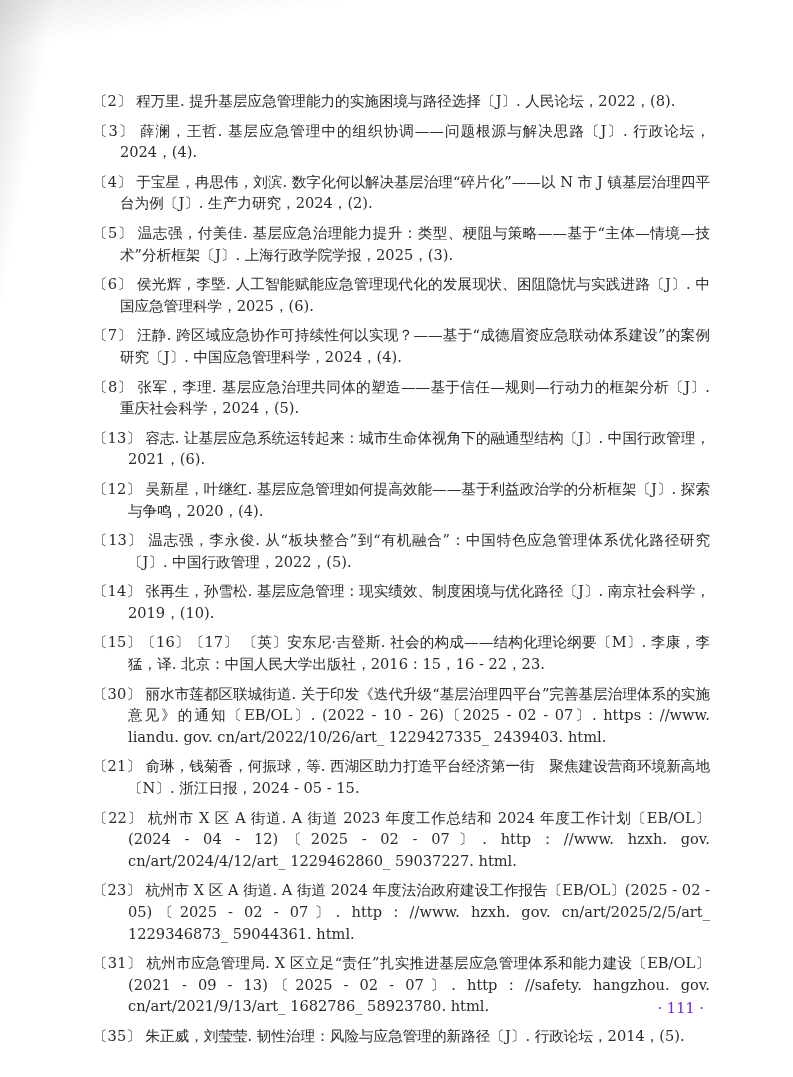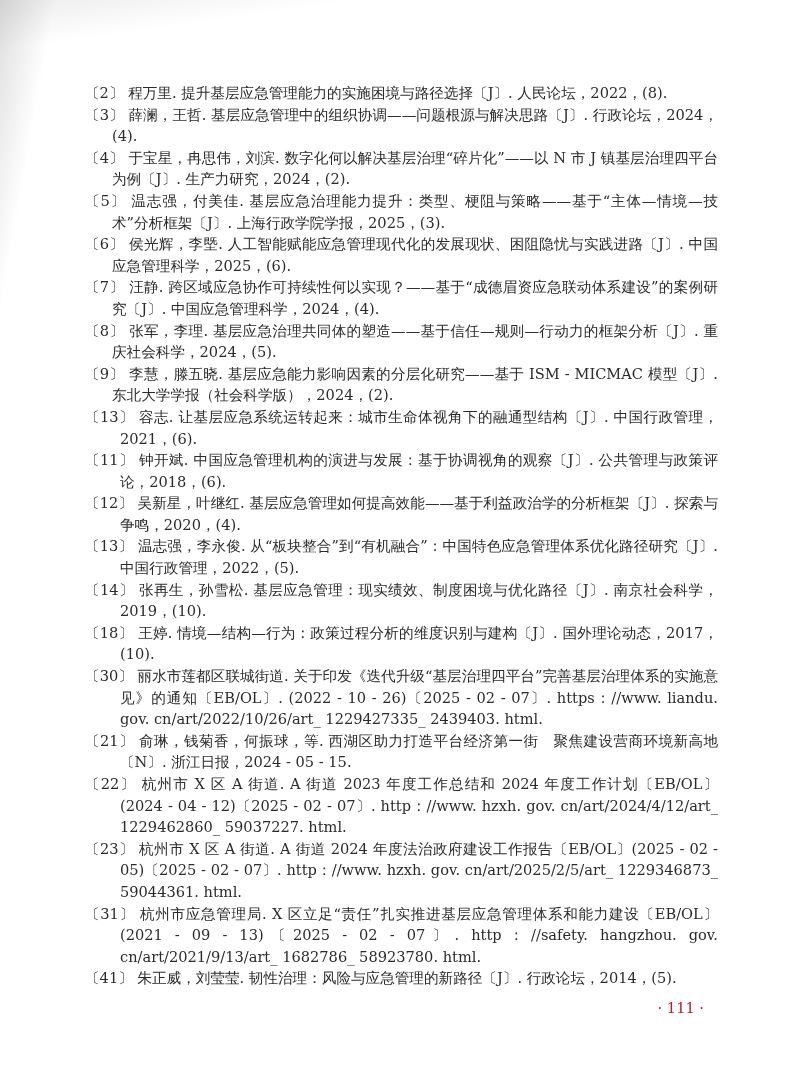--- a/index.html
+++ b/index.html
@@ -21,21 +21,21 @@
       linear-gradient(100deg, rgba(160,160,160,0.35) 0px, rgba(255,255,255,0) 55px),
       linear-gradient(172deg, rgba(170,170,170,0.22) 0px, rgba(255,255,255,0) 50px);
   }
   .refs {
     position: absolute;
     left: 85px;
     top: 82px;
     width: 633px;
   }
   .ref {
-    margin: 0;
+    margin: 8px;
     font-size: 14.6px;
     line-height: 21.6px;
     text-align: justify;
     padding-left: 27px;
     text-indent: -27px;
     word-break: break-word;
   }
   .ref.wide {
     padding-left: 35px;
     text-indent: -35px;
@@ -43,21 +43,21 @@
   .page-number {
     position: absolute;
     top: 997px;
     left: 85px;
     width: 633px;
     box-sizing: border-box;
     padding-right: 14px;
     text-align: right;
     font-size: 14.6px;
     line-height: 21.6px;
-    color: #b91c1c;
+    color: #6d28d9;
   }
 </style>
 </head>
 <body>
 
 <div class="scan-shade"></div>
 
 <main class="refs" id="refs">
   <p class="ref"><span class="ref-label">〔2〕</span> <span class="ref-text">程万里. 提升基层应急管理能力的实施困境与路径选择〔J〕. 人民论坛，2022，(8).</span></p>
 
@@ -66,44 +66,42 @@
   <p class="ref"><span class="ref-label">〔4〕</span> <span class="ref-text">于宝星，冉思伟，刘滨. 数字化何以解决基层治理“碎片化”——以 N 市 J 镇基层治理四平台为例〔J〕. 生产力研究，2024，(2).</span></p>
 
   <p class="ref"><span class="ref-label">〔5〕</span> <span class="ref-text">温志强，付美佳. 基层应急治理能力提升：类型、梗阻与策略——基于“主体—情境—技术”分析框架〔J〕. 上海行政学院学报，2025，(3).</span></p>
 
   <p class="ref"><span class="ref-label">〔6〕</span> <span class="ref-text">侯光辉，李塈. 人工智能赋能应急管理现代化的发展现状、困阻隐忧与实践进路〔J〕. 中国应急管理科学，2025，(6).</span></p>
 
   <p class="ref"><span class="ref-label">〔7〕</span> <span class="ref-text">汪静. 跨区域应急协作可持续性何以实现？——基于“成德眉资应急联动体系建设”的案例研究〔J〕. 中国应急管理科学，2024，(4).</span></p>
 
   <p class="ref"><span class="ref-label">〔8〕</span> <span class="ref-text">张军，李理. 基层应急治理共同体的塑造——基于信任—规则—行动力的框架分析〔J〕. 重庆社会科学，2024，(5).</span></p>
 
-  <p class="ref"><span class="ref-label">〔9〕</span> <span class="ref-text">李慧，滕五晓. 基层应急能力影响因素的分层化研究——基于 ISM - MICMAC 模型〔J〕. 东北大学学报（社会科学版），2024，(2).</span></p>
 
   <p class="ref wide"><span class="ref-label">〔13〕</span> <span class="ref-text">容志. 让基层应急系统运转起来：城市生命体视角下的融通型结构〔J〕. 中国行政管理，2021，(6).</span></p>
 
-  <p class="ref wide"><span class="ref-label">〔11〕</span> <span class="ref-text">钟开斌. 中国应急管理机构的演进与发展：基于协调视角的观察〔J〕. 公共管理与政策评论，2018，(6).</span></p>
 
   <p class="ref wide"><span class="ref-label">〔12〕</span> <span class="ref-text">吴新星，叶继红. 基层应急管理如何提高效能——基于利益政治学的分析框架〔J〕. 探索与争鸣，2020，(4).</span></p>
 
   <p class="ref wide"><span class="ref-label">〔13〕</span> <span class="ref-text">温志强，李永俊. 从“板块整合”到“有机融合”：中国特色应急管理体系优化路径研究〔J〕. 中国行政管理，2022，(5).</span></p>
 
   <p class="ref wide"><span class="ref-label">〔14〕</span> <span class="ref-text">张再生，孙雪松. 基层应急管理：现实绩效、制度困境与优化路径〔J〕. 南京社会科学，2019，(10).</span></p>
 
+  <p class="ref wide"><span class="ref-label">〔15〕〔16〕〔17〕</span> <span class="ref-text">〔英〕安东尼·吉登斯. 社会的构成——结构化理论纲要〔M〕. 李康，李猛，译. 北京：中国人民大学出版社，2016：15，16 - 22，23.</span></p>
 
-  <p class="ref wide"><span class="ref-label">〔18〕</span> <span class="ref-text">王婷. 情境—结构—行为：政策过程分析的维度识别与建构〔J〕. 国外理论动态，2017，(10).</span></p>
 
 
   <p class="ref wide"><span class="ref-label">〔30〕</span> <span class="ref-text">丽水市莲都区联城街道. 关于印发《迭代升级“基层治理四平台”完善基层治理体系的实施意见》的通知〔EB/OL〕. (2022 - 10 - 26)〔2025 - 02 - 07〕. https：//www. liandu. gov. cn/art/2022/10/26/art_ 1229427335_ 2439403. html.</span></p>
 
   <p class="ref wide"><span class="ref-label">〔21〕</span> <span class="ref-text">俞琳，钱菊香，何振球，等. 西湖区助力打造平台经济第一街　聚焦建设营商环境新高地〔N〕. 浙江日报，2024 - 05 - 15.</span></p>
 
   <p class="ref wide"><span class="ref-label">〔22〕</span> <span class="ref-text">杭州市 X 区 A 街道. A 街道 2023 年度工作总结和 2024 年度工作计划〔EB/OL〕(2024 - 04 - 12)〔2025 - 02 - 07〕. http：//www. hzxh. gov. cn/art/2024/4/12/art_ 1229462860_ 59037227. html.</span></p>
 
   <p class="ref wide"><span class="ref-label">〔23〕</span> <span class="ref-text">杭州市 X 区 A 街道. A 街道 2024 年度法治政府建设工作报告〔EB/OL〕(2025 - 02 - 05)〔2025 - 02 - 07〕. http：//www. hzxh. gov. cn/art/2025/2/5/art_ 1229346873_ 59044361. html.</span></p>
 
   <p class="ref wide"><span class="ref-label">〔31〕</span> <span class="ref-text">杭州市应急管理局. X 区立足“责任”扎实推进基层应急管理体系和能力建设〔EB/OL〕(2021 - 09 - 13)〔2025 - 02 - 07〕. http：//safety. hangzhou. gov. cn/art/2021/9/13/art_ 1682786_ 58923780. html.</span></p>
 
-  <p class="ref wide"><span class="ref-label">〔41〕</span> <span class="ref-text">朱正威，刘莹莹. 韧性治理：风险与应急管理的新路径〔J〕. 行政论坛，2014，(5).</span></p>
+  <p class="ref wide"><span class="ref-label">〔35〕</span> <span class="ref-text">朱正威，刘莹莹. 韧性治理：风险与应急管理的新路径〔J〕. 行政论坛，2014，(5).</span></p>
 
   <p class="ref wide"> </p>
 </main>
 
 <div class="page-number">· 111 ·</div>
 
 </body></html>

